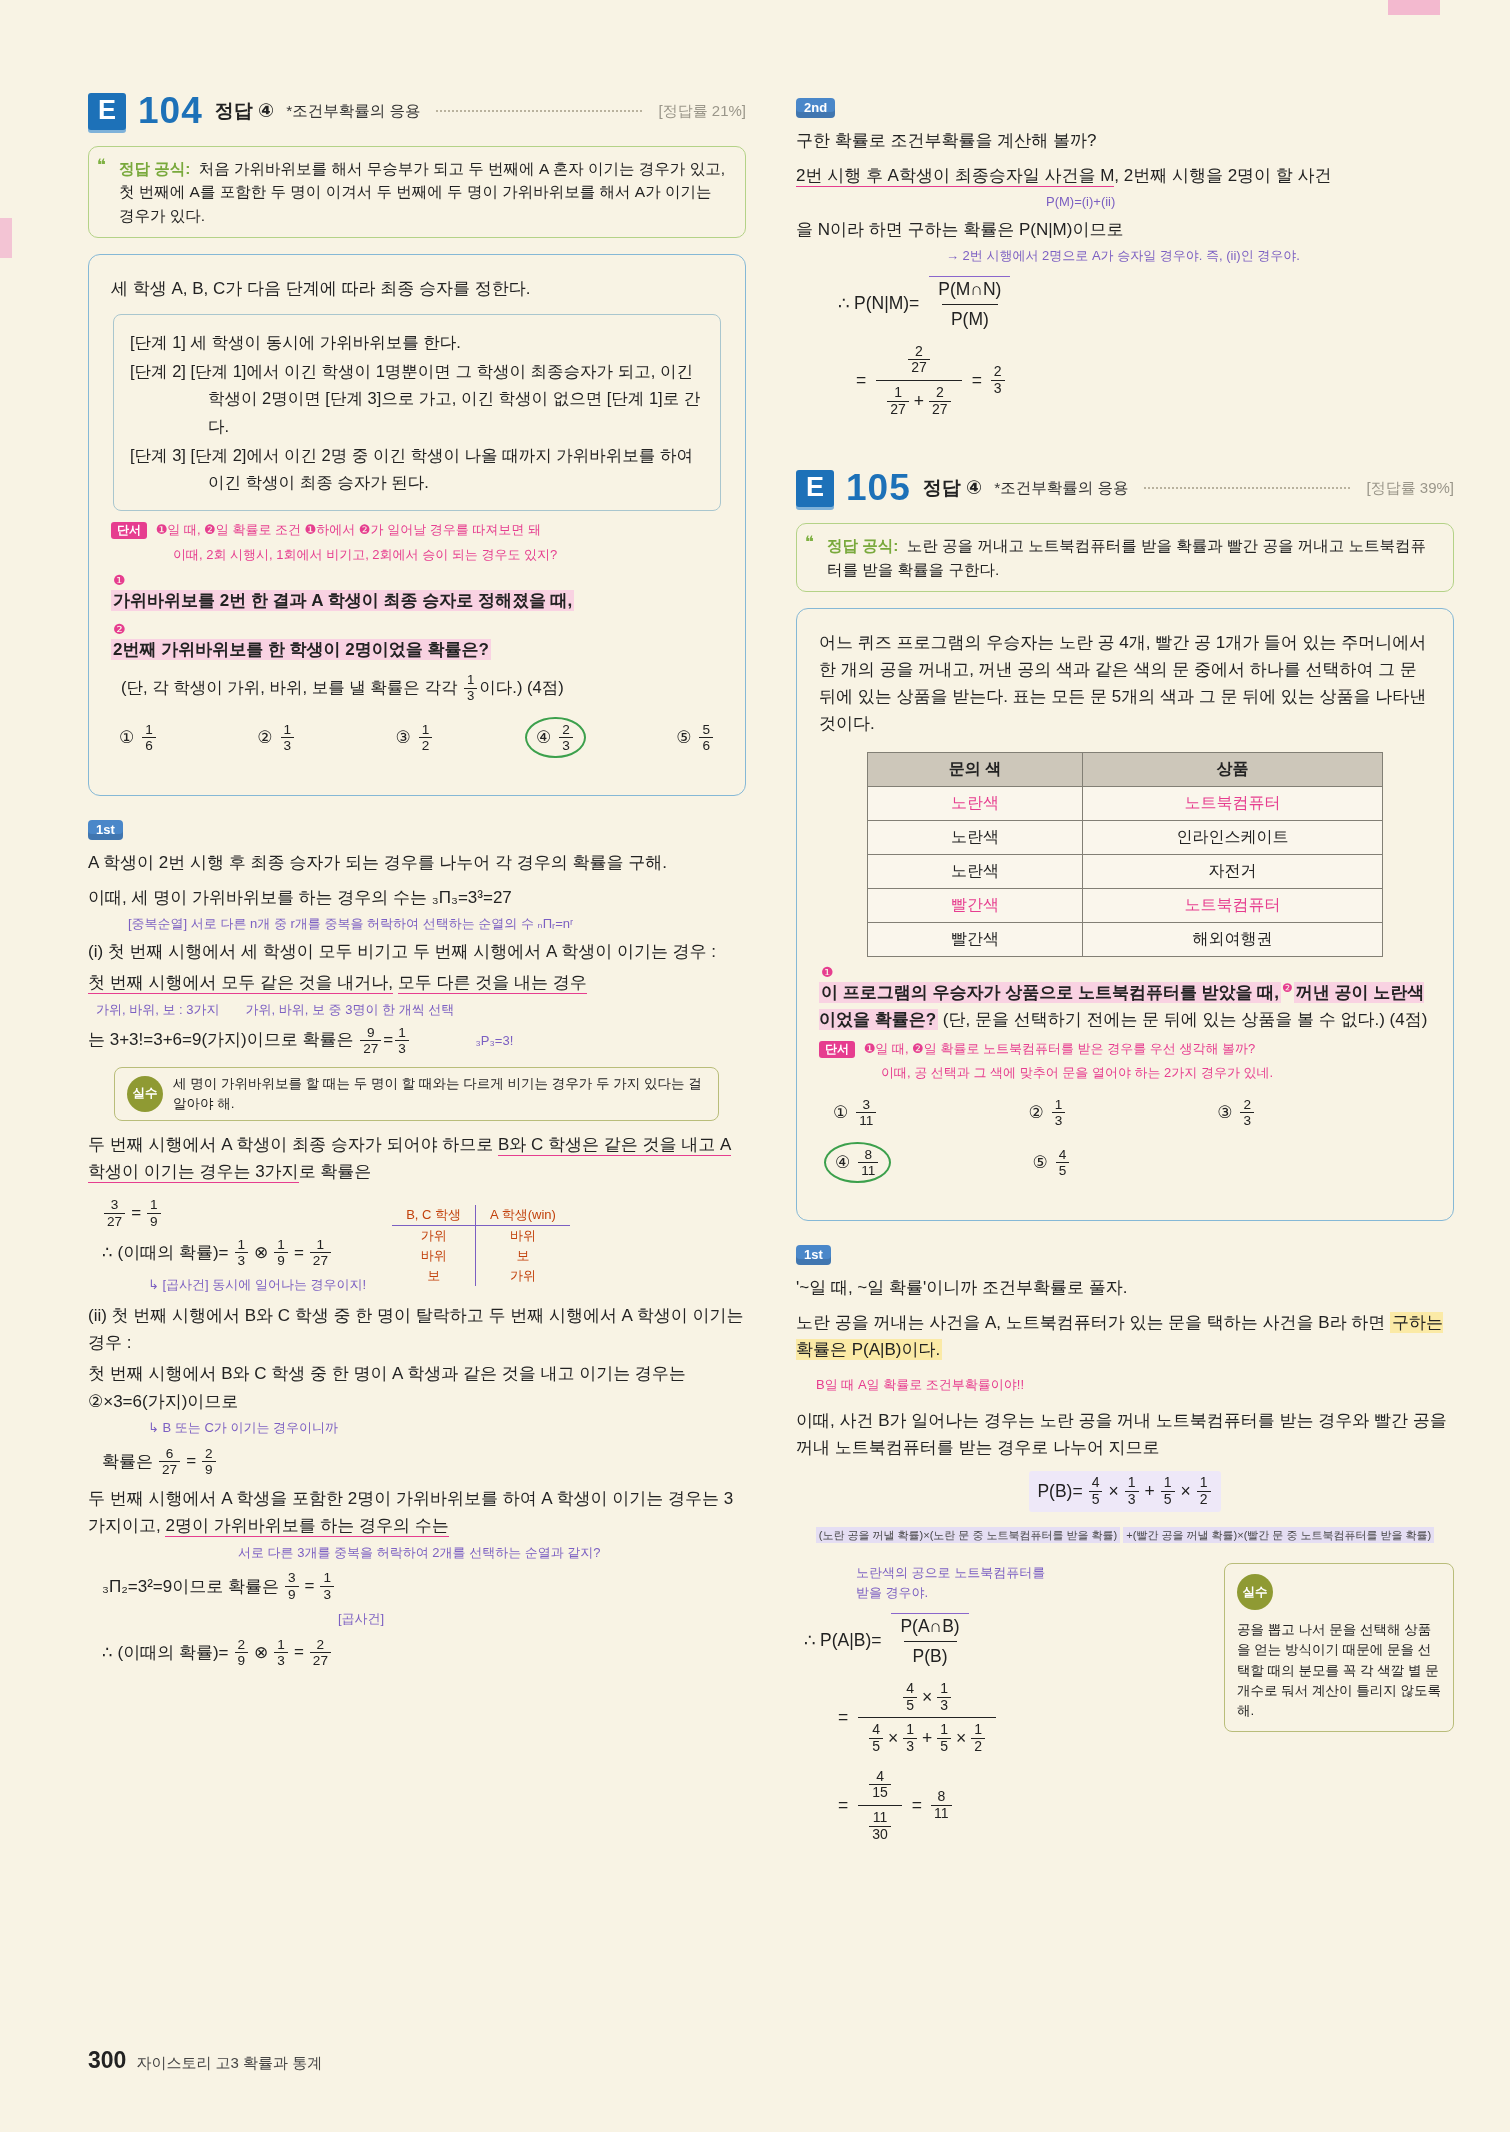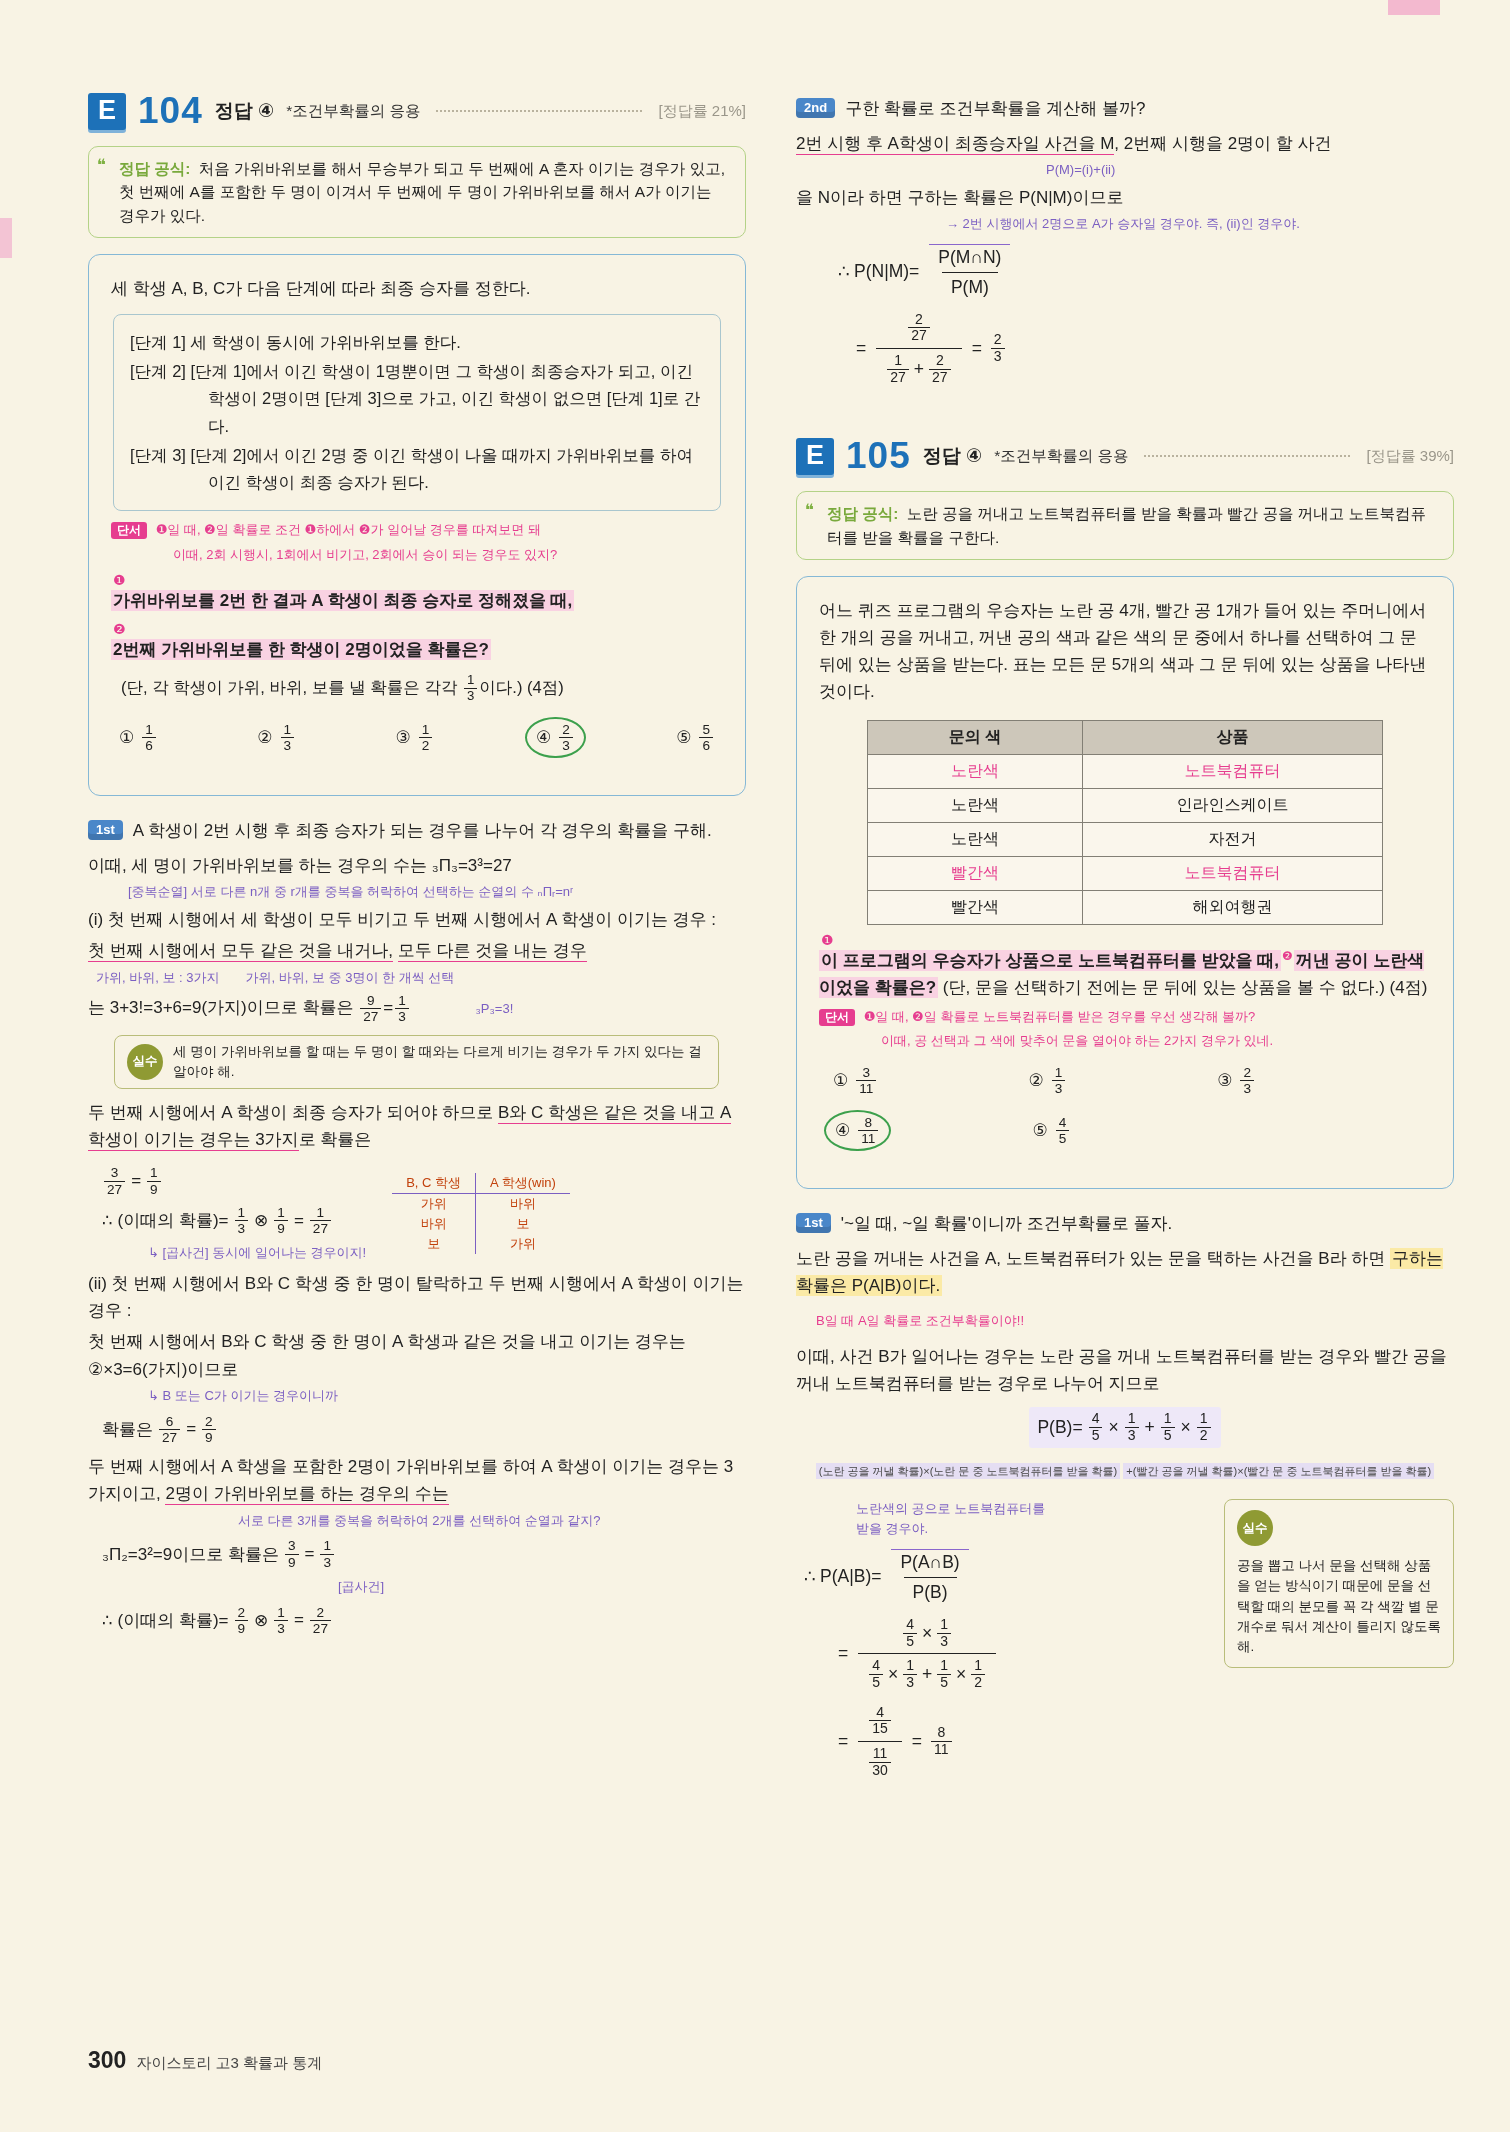--- a/index.html
+++ b/index.html
@@ -41,21 +41,21 @@
   .hl-pink { background:#f9d2e2; font-weight:bold; padding:1px 2px; }
   .hl-yellow { background:#fbeaa6; padding:1px 2px; }
   .cond-line { margin:10px 0 4px 10px; font-size:16.5px; }
 
   .choices { display:flex; justify-content:space-between; margin:16px 8px 0; font-size:17px; }
   .choices2 { display:flex; gap:150px; margin:14px 8px 0 14px; font-size:17px; }
   .choice { display:inline-flex; align-items:center; gap:6px; }
   .correct { border:2.2px solid #3ca04c; border-radius:50%; padding:3px 9px; margin:-3px -9px; }
 
   
-  .sol-head { display:flex; align-items:flex-start; gap:10px; margin:6px 0 8px; }
+  .sol-head { display:flex; align-items:flex-start; gap:10px; margin:6px 0 8px;flex-direction:column; }
   .step-badge { background:#4a87c9; color:#fff; font-size:13px; font-weight:bold; padding:2px 8px 3px; border-radius:4px; flex:none; margin-top:2px; box-shadow:inset 0 -6px 0 rgba(0,0,0,.12); }
   .sol-title { font-size:17px; font-weight:normal; line-height:1.5; }
   .body { margin:4px 0; font-size:17px; line-height:1.6; }
   .pnote { color:#7b5fc2; font-size:13px; line-height:1.45; margin:1px 0; }
   .mnote { color:#e63d8f; font-size:13px; }
   .ulm { border-bottom:1.7px solid #e63d8f; padding-bottom:1px; }
   .ann-row { display:flex; gap:26px; margin:0 0 4px 8px; }
 
   .fr { display:inline-flex; flex-direction:column; align-items:center; vertical-align:middle; line-height:1.12; font-size:0.8em; margin:0 2px; }
   .fr .fn { padding:0 3px; }
@@ -293,21 +293,21 @@
             </span>
             <span>=</span>
             <span class="fr">
               <span class="fn">2</span>
               <span class="fd">9</span>
             </span>
         </div>
         <p class="body">
           <span>두 번째 시행에서 A 학생을 포함한 2명이 가위바위보를 하여 A 학생이 이기는 경우는 3가지이고, </span><span class="ulm">2명이 가위바위보를 하는 경우의 수는</span>
         </p>
-        <p class="pnote ml150">서로 다른 3개를 중복을 허락하여 2개를 선택하여 순열과 같지?</p>
+        <p class="pnote ml150">서로 다른 3개를 중복을 허락하여 2개를 선택하는 순열과 같지?</p>
         <div class="eq-line">
           <span>₃Π₂=3²=9이므로 확률은 </span>
             <span class="fr">
               <span class="fn">3</span>
               <span class="fd">9</span>
             </span>
             <span>=</span>
             <span class="fr">
               <span class="fn">1</span>
               <span class="fd">3</span>

